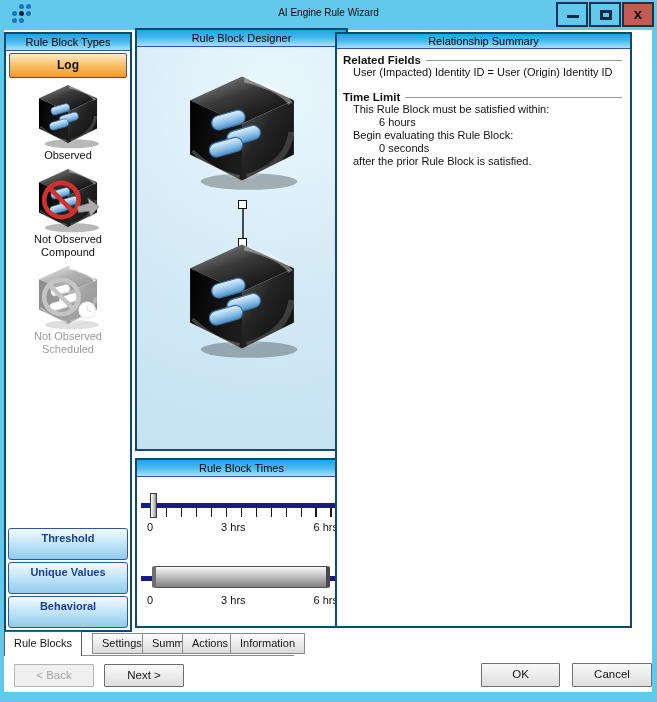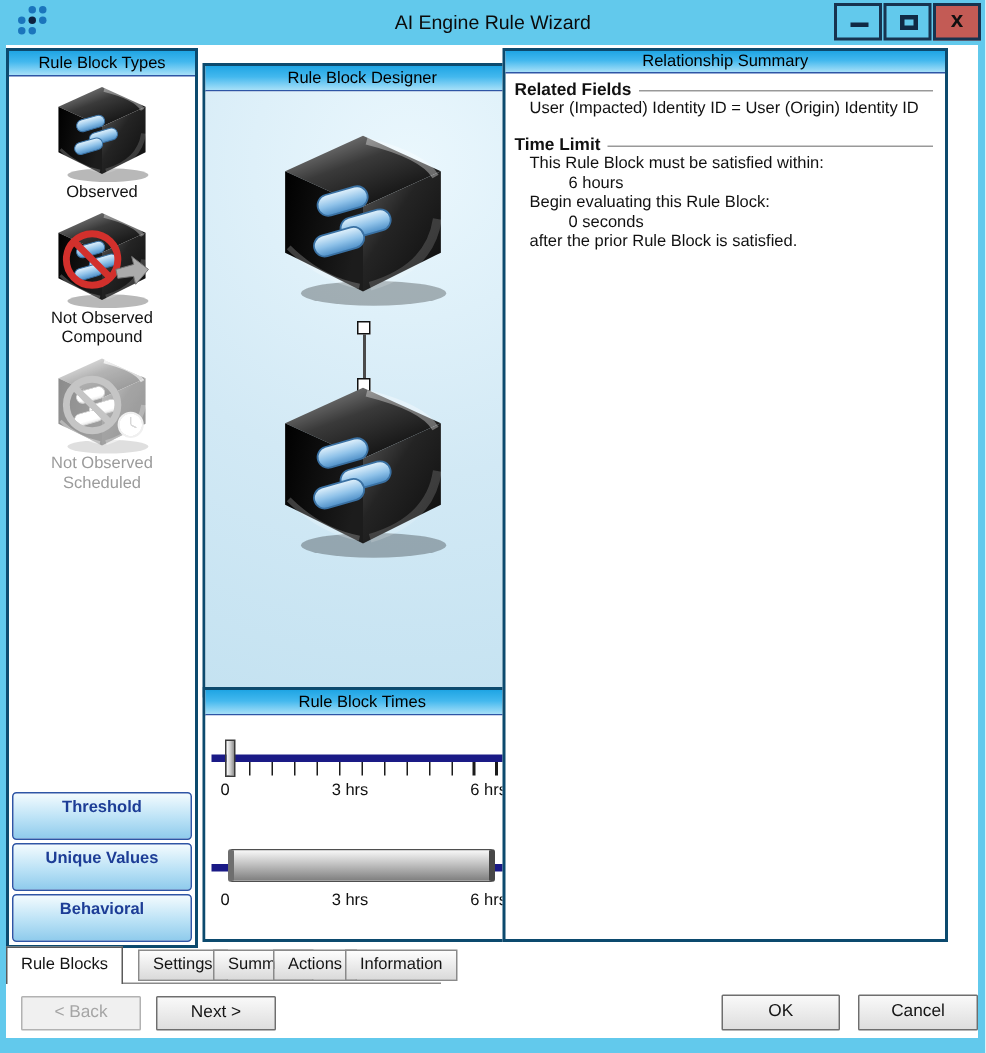--- a/index.html
+++ b/index.html
@@ -1,21 +1,21 @@
 <!DOCTYPE html>
 <html><head>
 <meta charset="utf-8">
 <style>
   * { margin:0; padding:0; box-sizing:border-box; }
   html,body { width:657px; height:702px; font-family:"Liberation Sans", sans-serif; }
   .window { position:relative; width:657px; height:702px; background:#62C9EC; overflow:hidden; }
 
   
   .titlebar { position:absolute; left:0; top:0; width:657px; height:30px; }
-  .title { position:absolute; left:0; right:0; top:7px; text-align:center; font-size:13px; color:#0b0b0b; }
+  .title { position:absolute; left:0; right:0; top:7px; text-align:center; font-size:10px; color:#0b0b0b; }
   .logo { position:absolute; left:5px; top:4px; width:26px; height:21px;
           display:grid; grid-template-columns:repeat(4,6px); grid-template-rows:repeat(3,6px); gap:1px; }
   .logo i { width:5px; height:5px; border-radius:50%; background:#1B75BC; }
   .logo i.dark { background:#0D2240; }
   .logo i.blank { background:transparent; }
   .winbtns { position:absolute; right:3px; top:2px; display:flex; }
   .winbtn { width:32px; height:25px; border:2px solid #17334F; background:#62C9EC; position:relative; cursor:default; }
   .winbtn + .winbtn { margin-left:1px; }
   .winbtn .dash { position:absolute; left:9px; top:11px; width:12px; height:3px; background:#102A45; }
   .winbtn .box { position:absolute; left:9px; top:6px; width:12px; height:10px; border:3px solid #102A45; }
@@ -39,21 +39,21 @@
   .cube-sm { width:78px; height:66px; margin-top:5px; }
   .type-label { font-size:11px; line-height:13px; color:#111; text-align:center; }
   .type-item.disabled .type-label { color:#9B9B9B; }
   .ghost { filter:grayscale(1) brightness(1.55); opacity:0.45; }
   .left-bottom { margin-top:auto; width:100%; display:flex; flex-direction:column; align-items:center; padding-bottom:2px; }
   .blue-btn { width:120px; height:32px; margin-top:2px; border:1px solid #2E55A5; border-radius:3px;
               background:linear-gradient(180deg,#F3FBFE 0%,#BBE2F6 55%,#8FCBEC 100%);
               font-size:11px; font-weight:bold; color:#1D3D96; text-align:center; line-height:18px; cursor:pointer; }
 
   
-  .designer-panel { left:135px; top:42px; width:213px; height:423px; }
+  .designer-panel { left:135px; top:28px; width:213px; height:423px; }
   .designer-body { position:relative; width:100%; height:402px;
                    background:radial-gradient(circle at 65% 12%, #EAF7FD 0%, #D2E9F5 55%, #C4E2F1 100%); }
   .cube-lg { position:absolute; width:130px; height:118px; left:40px; }
   .cube1 { top:26px; }
   .cube2 { top:194px; }
   .connector-line { position:absolute; left:105px; top:160px; width:2px; height:38px; background:#4A4A4A; }
   .handle { position:absolute; left:101px; width:9px; height:9px; background:#fff; border:1px solid #111; }
   .handle.h1 { top:153px; } .handle.h2 { top:191px; }
 
   
@@ -177,20 +177,21 @@
         </div>
       <div class="winbtn close">x</div>
     </div>
   </div>
 
   <div class="backing"></div>
 
   <div class="panel left-panel">
     <div class="panel-header">Rule Block Types</div>
     <div class="left-body">
+      <div class="log-btn">Log</div>
 
       <div class="type-item">
         <svg class="cube-sm" viewBox="0 0 100 100">
             <use href="#cube"></use>
           </svg>
         <div class="type-label">
           <span>Observed</span>
         </div>
       </div>
 

